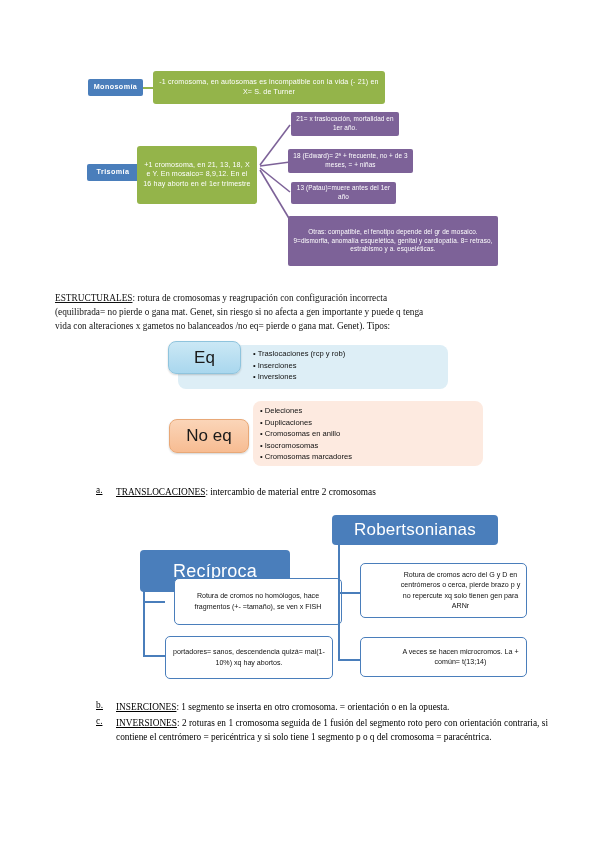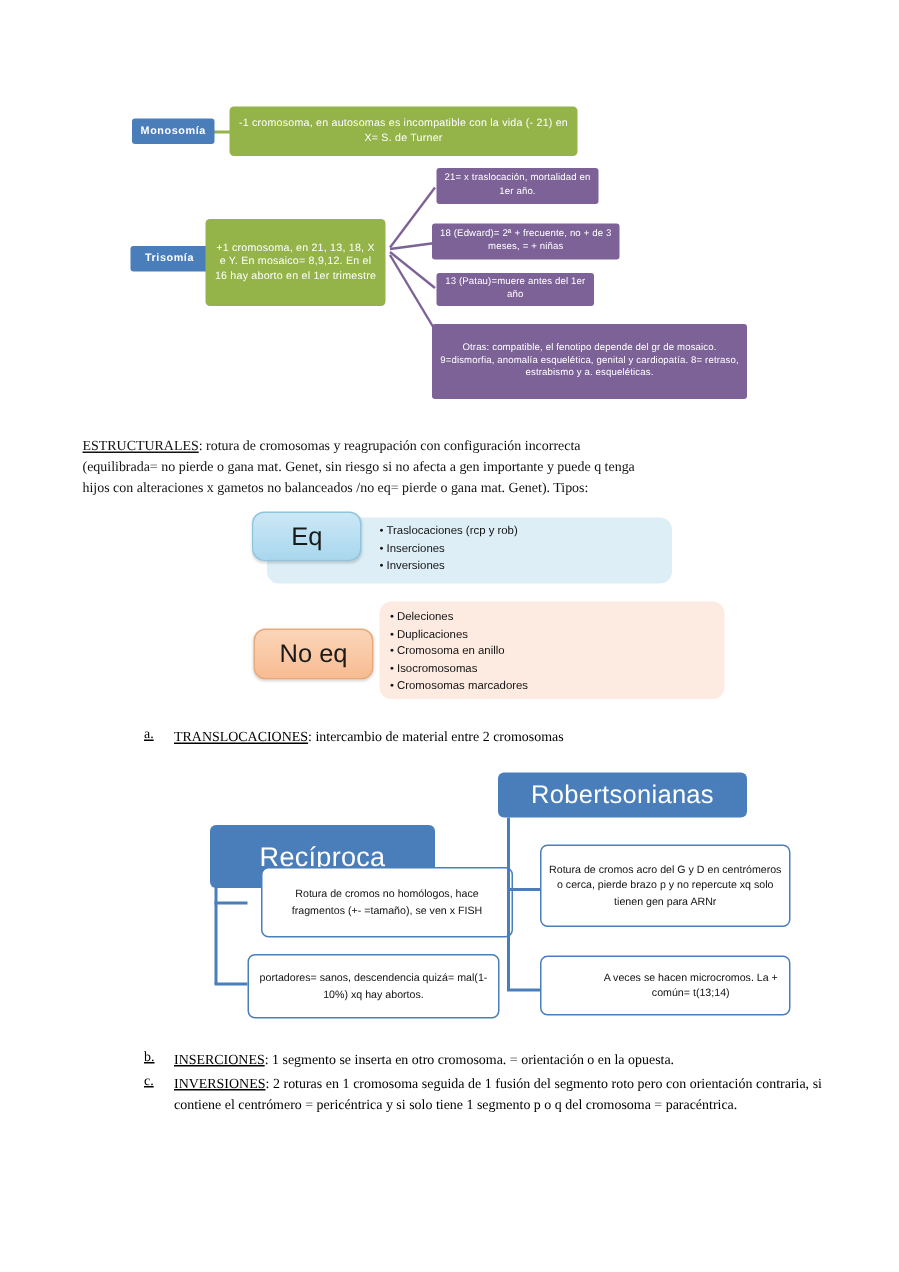--- a/index.html
+++ b/index.html
@@ -188,37 +188,37 @@
 
   <div class="box-purple abs" style="left:288px; top:149px; width:125px; height:24px;">18 (Edward)= 2ª + frecuente, no + de 3 meses, = + niñas</div>
 
   <div class="box-purple abs" style="left:291px; top:182px; width:105px; height:22px;">13 (Patau)=muere antes del 1er año</div>
 
   <div class="box-purple abs" style="left:288px; top:216px; width:210px; height:50px;">Otras: compatible, el fenotipo depende del gr de mosaico. 9=dismorfia, anomalía esquelética, genital y cardiopatía. 8= retraso, estrabismo y a. esqueléticas.</div>
 
   <div class="para" style="left:55px; top:291px; width:490px;">
     <span class="u">ESTRUCTURALES</span><span>: rotura de cromosomas y reagrupación con configuración incorrecta</span><br>
     <span>(equilibrada= no pierde o gana mat. Genet, sin riesgo si no afecta a gen importante y puede q tenga</span><br>
-    <span>hijos con alteraciones x gametos no balanceados /no eq= pierde o gana mat. Genet). Tipos:</span>
+    <span>vida con alteraciones x gametos no balanceados /no eq= pierde o gana mat. Genet). Tipos:</span>
   </div>
 
   <div class="panel-blue-bg" style="left:178px; top:345px; width:270px; height:44px;"></div>
   <div class="chip chip-blue" style="left:168px; top:341px; width:73px; height:33px;">Eq</div>
   <div class="bullets" style="left:253px; top:348px; width:190px;">
     <div>Traslocaciones (rcp y rob)</div>
     <div>Inserciones</div>
     <div>Inversiones</div>
   </div>
 
   <div class="panel-orange-bg" style="left:253px; top:401px; width:230px; height:65px;"></div>
   <div class="chip chip-orange" style="left:169px; top:419px; width:80px; height:34px;">No eq</div>
   <div class="bullets" style="left:260px; top:405px; width:200px;">
     <div>Deleciones</div>
     <div>Duplicaciones</div>
-    <div>Cromosoma en anillo</div>
+    <div>Cromosomas en anillo</div>
     <div>Isocromosomas</div>
     <div>Cromosomas marcadores</div>
   </div>
 
   <div class="li-row" style="left:96px; top:485px; width:450px;">
     <div class="li-marker">a.</div>
     <div class="li-text">
       <span class="u">TRANSLOCACIONES</span><span>: intercambio de material entre 2 cromosomas</span>
     </div>
   </div>
@@ -227,21 +227,21 @@
   <div class="blue-line" style="left:143px; top:561px; width:2px; height:95px;"></div>
   <div class="blue-line" style="left:143px; top:601px; width:22px; height:2px;"></div>
   <div class="blue-line" style="left:143px; top:655px; width:22px; height:2px;"></div>
   <div class="wbox" style="left:174px; top:578px; width:168px; height:47px;">Rotura de cromos no homólogos, hace fragmentos (+- =tamaño), se ven x FISH</div>
   <div class="wbox" style="left:165px; top:636px; width:168px; height:43px;">portadores= sanos, descendencia quizá= mal(1-10%) xq hay abortos.</div>
 
   <div class="hdr-blue" style="left:332px; top:515px; width:166px; height:30px; font-size:17px;">Robertsonianas</div>
   <div class="blue-line" style="left:338px; top:545px; width:2px; height:115px;"></div>
   <div class="blue-line" style="left:338px; top:592px; width:22px; height:2px;"></div>
   <div class="blue-line" style="left:338px; top:659px; width:22px; height:2px;"></div>
-  <div class="wbox" style="left:360px; top:563px; width:167px; height:55px;">Rotura de cromos acro del G y D en centrómeros o cerca, pierde brazo p y no repercute xq solo tienen gen para ARNr</div>
+  <div class="wbox" style="left:360px; top:563px; width:167px; height:55px;padding-left:38px;">Rotura de cromos acro del G y D en centrómeros o cerca, pierde brazo p y no repercute xq solo tienen gen para ARNr</div>
   <div class="wbox" style="left:360px; top:637px; width:167px; height:40px;padding-left:38px;">A veces se hacen microcromos. La + común= t(13;14)</div>
 
   <div class="li-row" style="left:96px; top:700px; width:450px;">
     <div class="li-marker">b.</div>
     <div class="li-text">
       <span class="u">INSERCIONES</span><span>: 1 segmento se inserta en otro cromosoma. = orientación o en la opuesta.</span>
     </div>
   </div>
 
   <div class="li-row" style="left:96px; top:716px; width:452px;">

